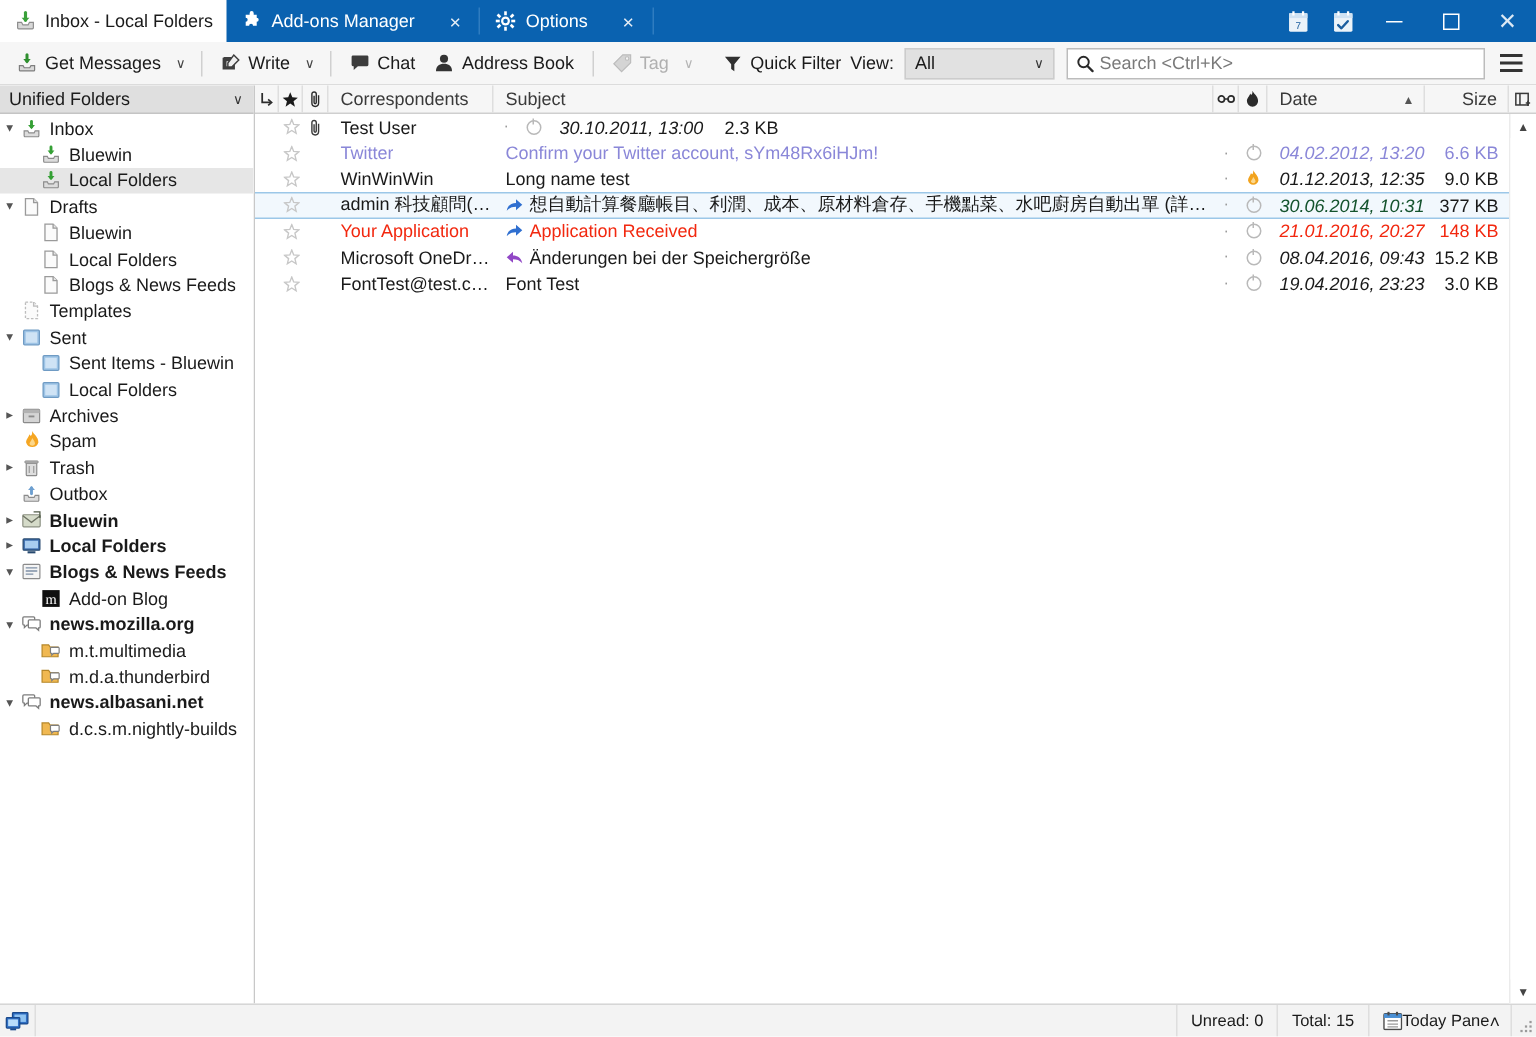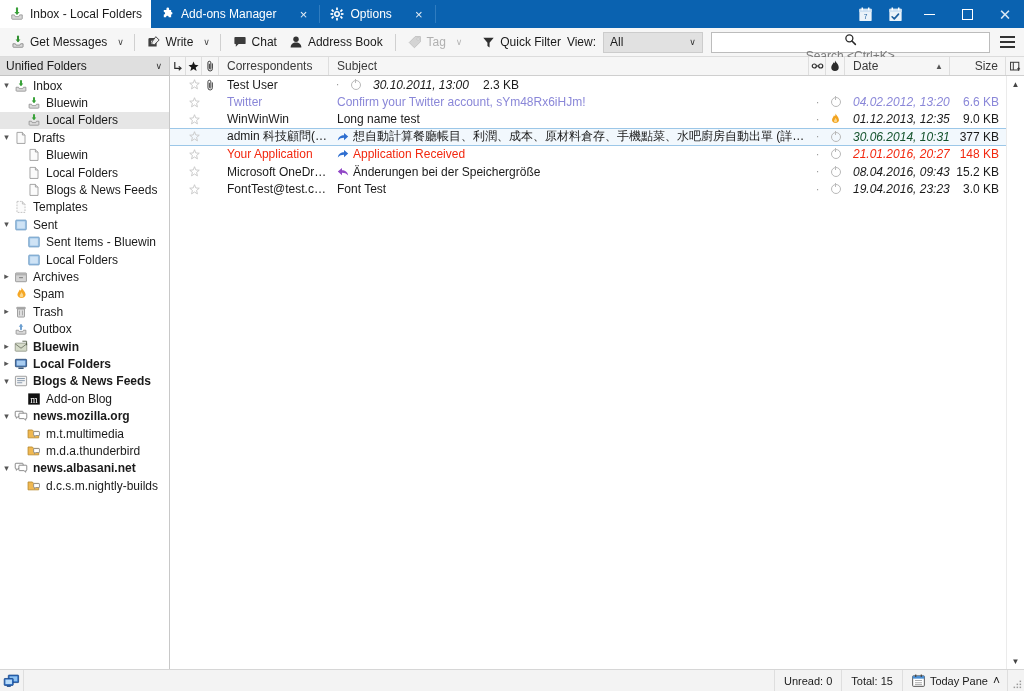--- a/index.html
+++ b/index.html
@@ -118,21 +118,20 @@
   }
   .view-select .vcaret { position:absolute; right:6px; font-size:9px; color:#333; }
   .searchbox {
     width: 310px; height: 21px;
     background: #ffffff;
     border: 1px solid #bcbcbc;
     display: flex; align-items: center;
     padding: 0 5px;
     margin-left: 8px;
     gap: 3px;
-    flex-direction: column;
   }
   .searchbox .sph { font-size: 12px; color: #7a7a7a; }
   .hamburger {
     width: 24px; height: 23px; margin-left: 7px;
     display:flex; flex-direction:column; align-items:center; justify-content:center; gap:3px;
   }
   .hamburger i { display:block; width:15px; height:2px; background:#333; }
 
   
   .body {
@@ -273,21 +272,21 @@
     height: 22px;
     background: #f3f3f3;
     border-top: 1px solid #d6d6d6;
     display: flex; align-items: stretch;
     font-size: 11px; color: #1a1a1a;
     flex: none;
   }
   .sb-icon { width: 24px; display:flex; align-items:center; justify-content:center; border-right:1px solid #dedede; }
   .sb-progress { flex: 1; border-right: 1px solid #dedede; }
   .sb-cell { display:flex; align-items:center; padding: 0 9px; border-right:1px solid #dedede; white-space:nowrap; }
-  .sb-cell.today { gap:5px; padding-right:7px; }
+  .sb-cell.today { padding-right:7px; }
   .sb-grip { width: 16px; display:flex; align-items:flex-end; justify-content:flex-end; padding:0 2px 2px 0; }
   .sb-grip svg { display:block; }
 
   svg { display:block; }
 </style>
 </head>
 <body>
 
 <div id="app">
 

